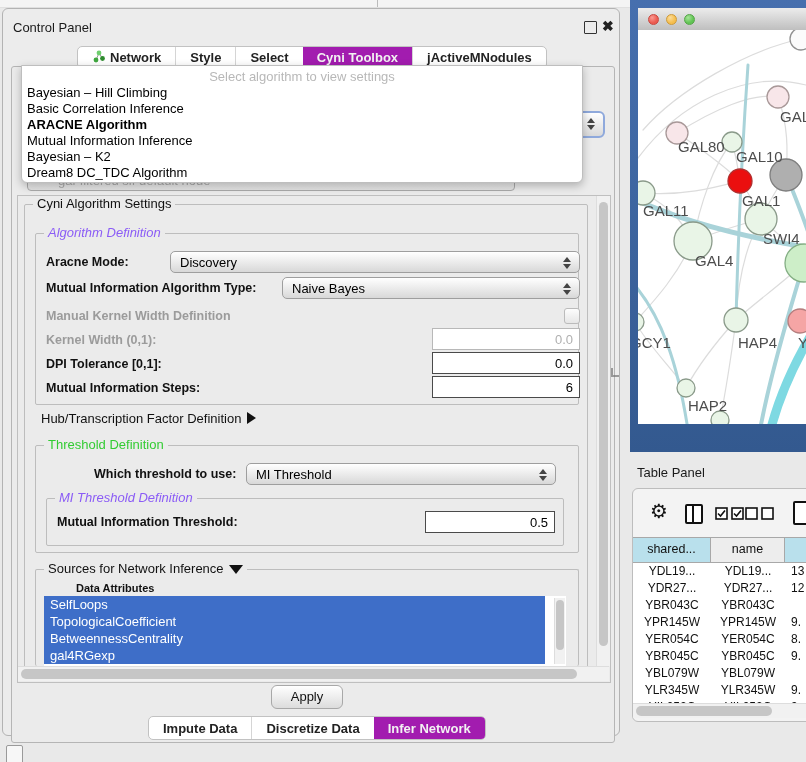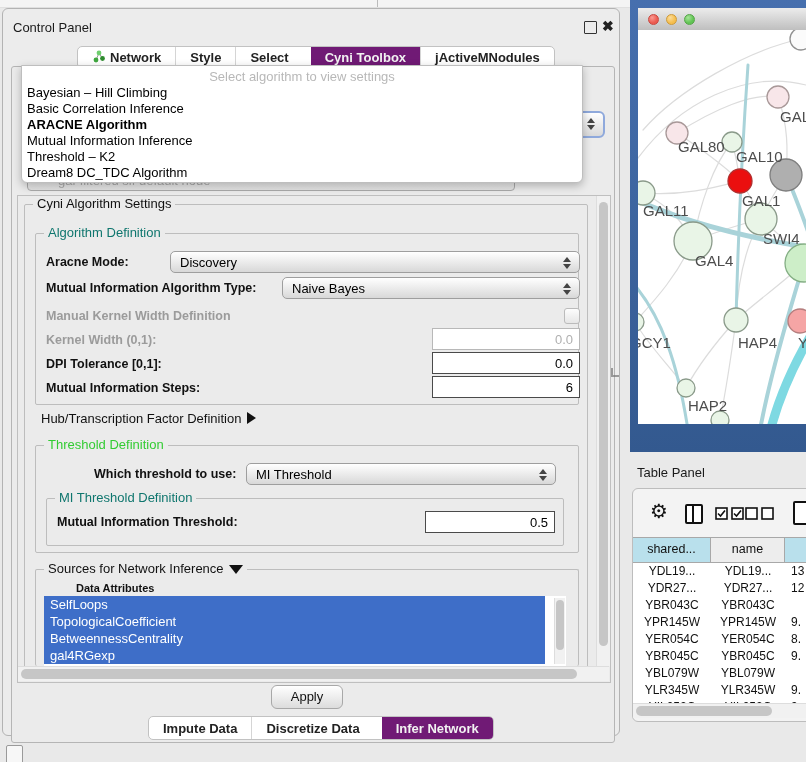--- a/index.html
+++ b/index.html
@@ -10,21 +10,21 @@
   .cp-window{left:2px;top:8px;width:616px;height:726px;background:#ECECEC;
              border:1px solid #B3B3B3;border-radius:6px;}
   .cp-title{left:10px;top:11px;font-size:13px;color:#1A1A1A;}
   .float-icon{left:581px;top:12px;width:11px;height:11px;border:1.5px solid #333;border-radius:1px;}
   .close-icon{left:599px;top:10px;font-size:14px;font-weight:bold;color:#222;line-height:14px;}
   .seg-bar{display:flex;background:#FFFFFF;border:1px solid #C2C2C2;border-radius:5px;
            overflow:hidden;font-size:13px;font-weight:bold;color:#222;}
   .seg-tab{display:flex;align-items:center;justify-content:center;gap:5px;padding:0 14px;
            height:100%;white-space:nowrap;}
   .seg-tab + .seg-tab{border-left:1px solid #D5D5D5;}
-  .seg-tab.selected{background:#701a75;color:#F2F2F2;border-left:none;margin-left:8px;}
+  .seg-tab.selected{background:#a21caf;color:#F2F2F2;border-left:none;}
   #top-tabs{left:74px;top:37px;height:21px;}
   #bottom-tabs{left:145px;top:707px;height:22px;}
   
   .algo-list{left:18px;top:56px;width:562px;height:118px;background:#FFFFFF;
              border:1px solid #BEBEBE;border-radius:0 0 6px 6px;box-shadow:0 3px 8px rgba(0,0,0,0.25);
              z-index:30;padding-top:2px;box-sizing:border-box;}
   .algo-placeholder{text-align:center;color:#B8B8B8;font-size:13px;height:17px;line-height:17px;}
   .dd-item{font-size:13px;height:16px;line-height:16px;padding-left:5px;color:#000;}
   .dd-item.bold{font-weight:bold;}
   .hidden-combo{left:24px;top:160px;width:488px;height:22px;border:1px solid #ABABAB;border-radius:4px;
@@ -32,21 +32,21 @@
                 font-size:13px;color:#ABABAB;line-height:22px;padding-left:30px;box-sizing:border-box;}
   .hidden-combo2{left:560px;top:102px;width:38px;height:23px;border:2px solid #8FA9DC;border-radius:6px;
                  background:linear-gradient(#FFF,#D9D9D9);z-index:10;}
   
   .tabpage{left:8px;top:57px;width:602px;height:675px;border:1px solid #B5B5B5;border-radius:3px;
            background:#EBEBEB;}
   .scrollpane{left:14px;top:186px;width:592px;height:486px;border:1px solid #BFBFBF;background:#EBEBEB;}
   .group{position:absolute;border:1px solid #BDBDBD;border-radius:2px;}
   .legend{position:absolute;top:-8px;left:8px;background:#EBEBEB;padding:0 4px;font-size:13px;
           line-height:14px;white-space:nowrap;}
-  .legend.blue{color:#0f766e;}
+  .legend.blue{color:#8b5cf6;font-style:italic;}
   .legend.green{color:#33CC33;}
   .lbl{position:absolute;font-size:12.5px;font-weight:bold;color:#111;white-space:nowrap;}
   .lbl.disabled{color:#9B9B9B;}
   .combo{position:absolute;height:22px;border:1px solid #9E9E9E;border-radius:5px;
          background:linear-gradient(#FFFFFF,#D8D8D8);font-size:13px;line-height:22px;
          padding-left:9px;box-sizing:border-box;color:#000;}
   .spinner{position:absolute;right:8px;top:4px;width:8px;height:14px;}
   .spinner:before,.spinner:after{content:"";position:absolute;left:0;border-left:4px solid transparent;
          border-right:4px solid transparent;}
   .spinner:before{top:1px;border-bottom:5px solid #444;}
@@ -154,21 +154,21 @@
       <span class="spinner"></span>
     </div>
 
     <div class="abs algo-list">
       <div class="algo-placeholder">Select algorithm to view settings</div>
       <div id="algo-items">
           <div class="dd-item">Bayesian – Hill Climbing</div>
           <div class="dd-item">Basic Correlation Inference</div>
           <div class="dd-item bold">ARACNE Algorithm</div>
           <div class="dd-item">Mutual Information Inference</div>
-          <div class="dd-item">Threshold – K2</div>
+          <div class="dd-item">Bayesian – K2</div>
           <div class="dd-item">Dream8 DC_TDC Algorithm</div>
         </div>
     </div>
 
     <div class="abs scrollpane">
 
       <div class="group" style="left:6px;top:8px;width:562px;height:462px;">
         <span class="legend">Cyni Algorithm Settings</span>
 
         <div class="group" style="left:10px;top:28px;width:542px;height:170px;">

